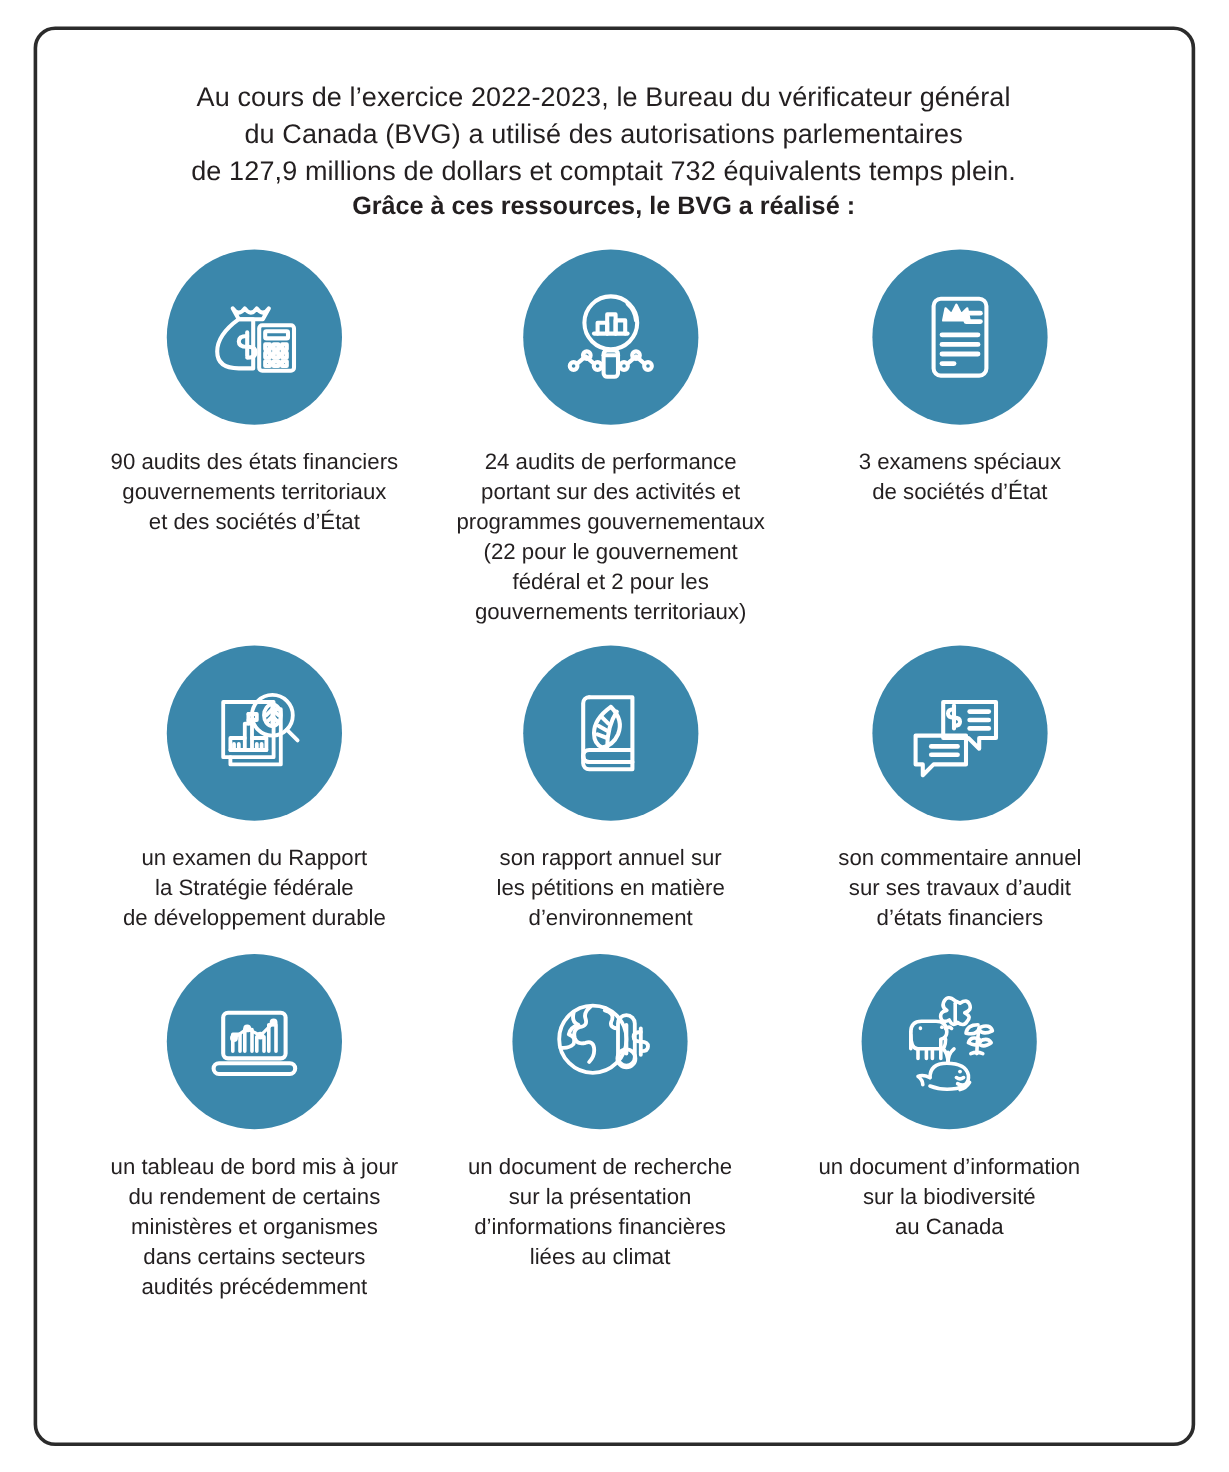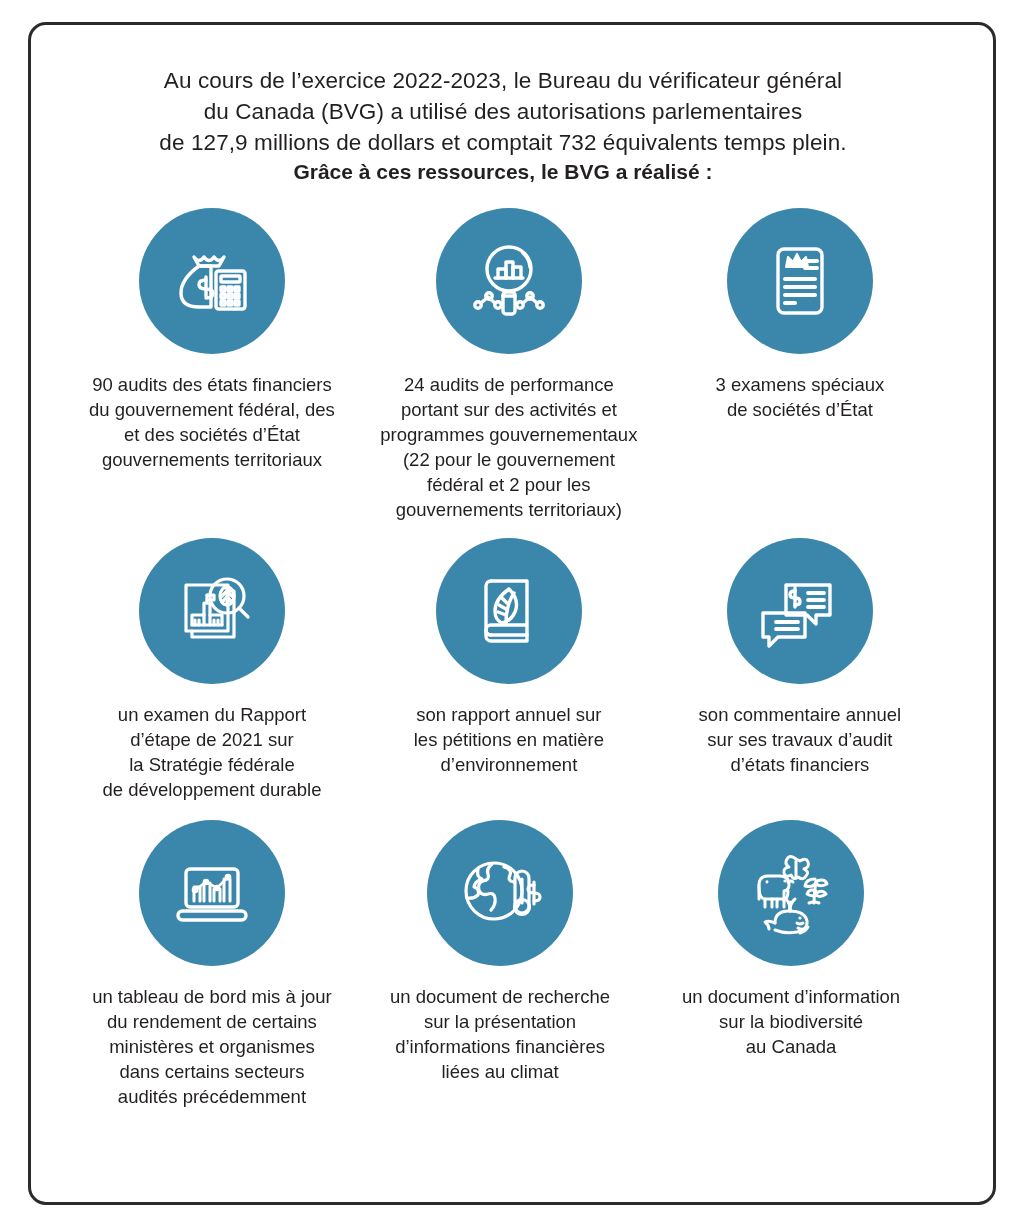--- a/index.html
+++ b/index.html
@@ -129,23 +129,22 @@
               <rect x="57" y="61" width="4" height="4"></rect>
               <rect x="64" y="61" width="4" height="4"></rect>
               <rect x="71" y="61" width="4" height="4"></rect>
               <rect x="57" y="68" width="4" height="4"></rect>
               <rect x="64" y="68" width="4" height="4"></rect>
               <rect x="71" y="68" width="4" height="4"></rect>
             </svg>
           </div>
           <div class="caption">
             <span class="cline">90 audits des états financiers</span>
-            <span class="cline">du gouvernement fédéral, des</span>
+            <span class="cline">gouvernements territoriaux</span>
             <span class="cline">et des sociétés d’État</span>
-            <span class="cline">gouvernements territoriaux</span>
           </div>
         </div>
 
         <div class="cell c2">
           <div class="circle">
             <svg width="96" height="96" viewBox="0 0 96 96" fill="none" stroke="#ffffff" stroke-width="3.4" stroke-linecap="round" stroke-linejoin="round">
               <circle cx="48" cy="36" r="22"></circle>
               <path d="M62 20 a21 21 0 0 1 7 14" stroke-width="3.4"></path>
               <path d="M37 45 v-9 h8 v9"></path>
               <path d="M45 45 v-16 h7 v16"></path>
@@ -210,21 +209,20 @@
               <path d="M31 57 v5 M35 57 v5 M50 57 v5 M54 57 v5"></path>
               <circle cx="63" cy="33" r="17"></circle>
               <path d="M63 42 v-18"></path>
               <path d="M63 28 l-5 5 M63 28 l5 5 M63 34 l-5 5 M63 34 l5 5"></path>
               <path d="M63 24 a7 9 0 0 0 -7 9 a7 9 0 0 0 7 9 a7 9 0 0 0 7 -9 a7 9 0 0 0 -7 -9"></path>
               <path d="M75 45 l9 9"></path>
             </svg>
           </div>
           <div class="caption">
             <span class="cline">un examen du Rapport</span>
-            <span class="cline">d’étape de 2021 sur</span>
             <span class="cline">la Stratégie fédérale</span>
             <span class="cline">de développement durable</span>
           </div>
         </div>
 
         <div class="cell c2">
           <div class="circle">
             <svg width="96" height="96" viewBox="0 0 96 96" fill="none" stroke="#ffffff" stroke-width="3.4" stroke-linecap="round" stroke-linejoin="round">
               <path d="M30 18 h36 v54 h-36 a5 5 0 0 1 0 -10 h36"></path>
               <path d="M30 18 a5 5 0 0 0 -5 5 v44 a5 5 0 0 0 5 5"></path>

